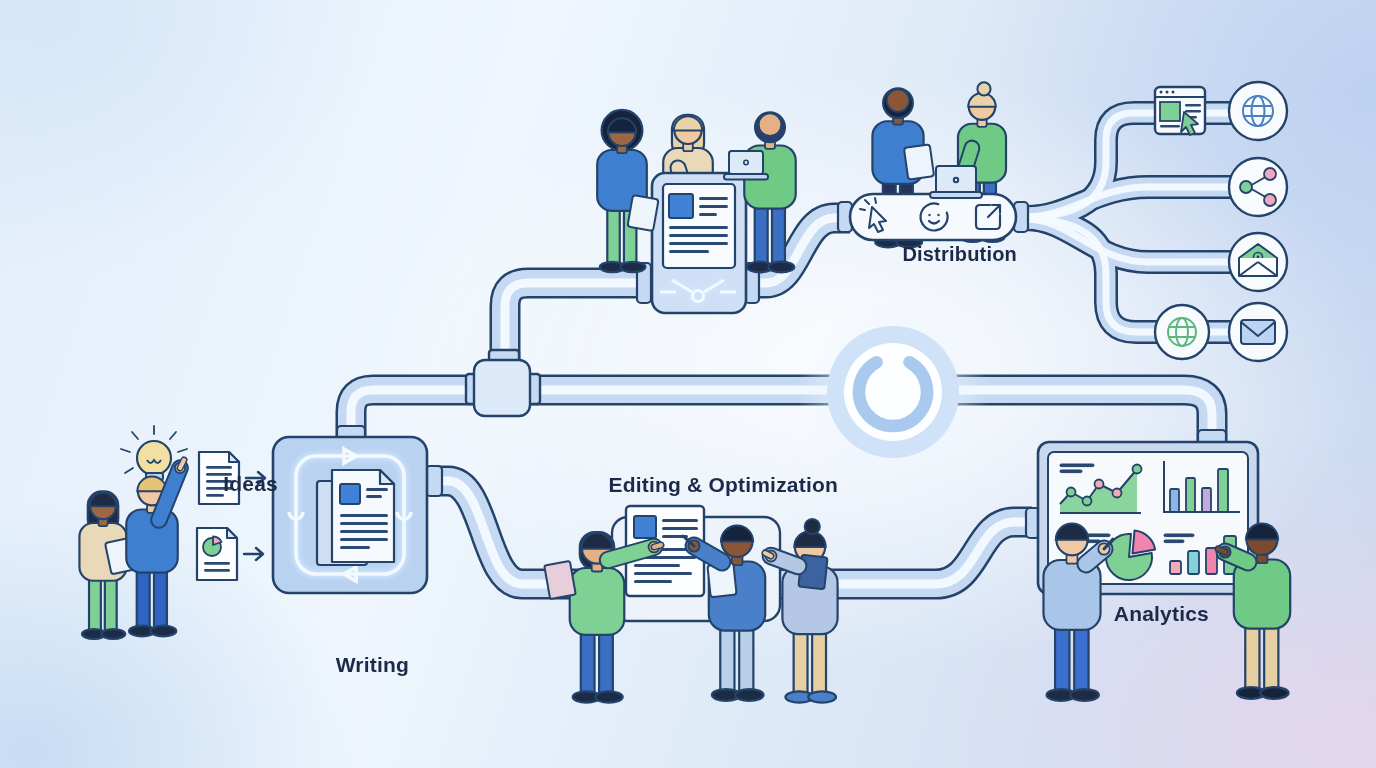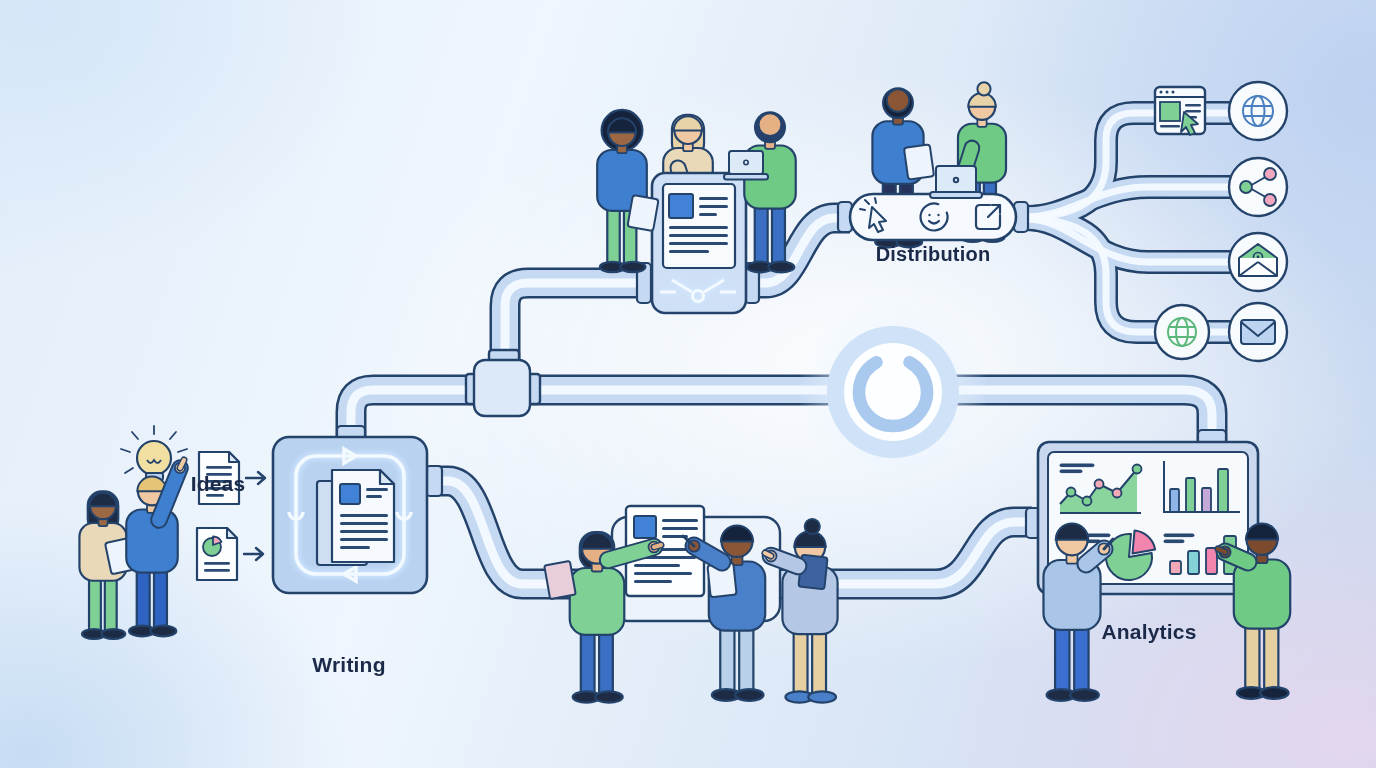--- a/index.html
+++ b/index.html
@@ -9,21 +9,21 @@
     background:
       radial-gradient(820px 480px at 63% 48%, rgba(255,255,255,.92), rgba(255,255,255,0) 62%),
       radial-gradient(700px 460px at 98% 96%, rgba(231,214,236,.85), rgba(231,214,236,0) 62%),
       radial-gradient(560px 420px at 2% 98%, rgba(197,219,243,.95), rgba(197,219,243,0) 60%),
       radial-gradient(520px 400px at 3% 2%, rgba(212,230,248,.95), rgba(212,230,248,0) 65%),
       radial-gradient(640px 520px at 100% 12%, rgba(187,208,240,.9), rgba(187,208,240,0) 65%),
       linear-gradient(108deg,#e3eefa 0%,#eff6fd 34%,#dde9f7 62%,#c9d8f0 100%);
   }
   svg{position:absolute;left:0;top:0;}
   .label{
-    position:absolute;color:#1c2a4a;font-weight:600;text-align:center;
+    position:absolute;color:#1c2a4a;font-weight:600;text-align:right;
     letter-spacing:.2px;font-size:21px;
   }
   .label.small{font-size:20px;}
 </style>
 </head>
 <body>
 
 <div class="stage">
 
 <svg width="1376" height="768" viewBox="0 0 1376 768">
@@ -519,16 +519,17 @@
           <line x1="1248" y1="562" x2="1225" y2="552" stroke="#6fca85" stroke-width="14.924000000000001" stroke-linecap="round"></line>
           <circle cx="1225" cy="552" r="5.642" fill="#7c4a2c" stroke="#24436b" stroke-width="1.8"></circle>
           <line x1="1225" y1="552" x2="1218" y2="549" stroke="#24436b" stroke-width="7" stroke-linecap="round"></line>
           <line x1="1225" y1="552" x2="1218" y2="549" stroke="#7c4a2c" stroke-width="4" stroke-linecap="round"></line>
         </g>
       </g>
 </svg>
 
 <div class="label" style="left:158px;top:427px;width:120px;margin-top:45px;">Ideas</div>
 <div class="label" style="left:289px;top:605px;width:120px;margin-top:48px;">Writing</div>
+<div class="label" style="left:558px;top:473px;width:280px;">Editing &amp; Optimization</div>
 <div class="label small" style="left:849px;top:243px;width:168px;">Distribution</div>
-<div class="label" style="left:1089px;top:620px;width:120px;">Analytics</div>
+<div class="label" style="left:1089px;top:602px;width:120px;">Analytics</div>
 
 </div>
 
 </body></html>

